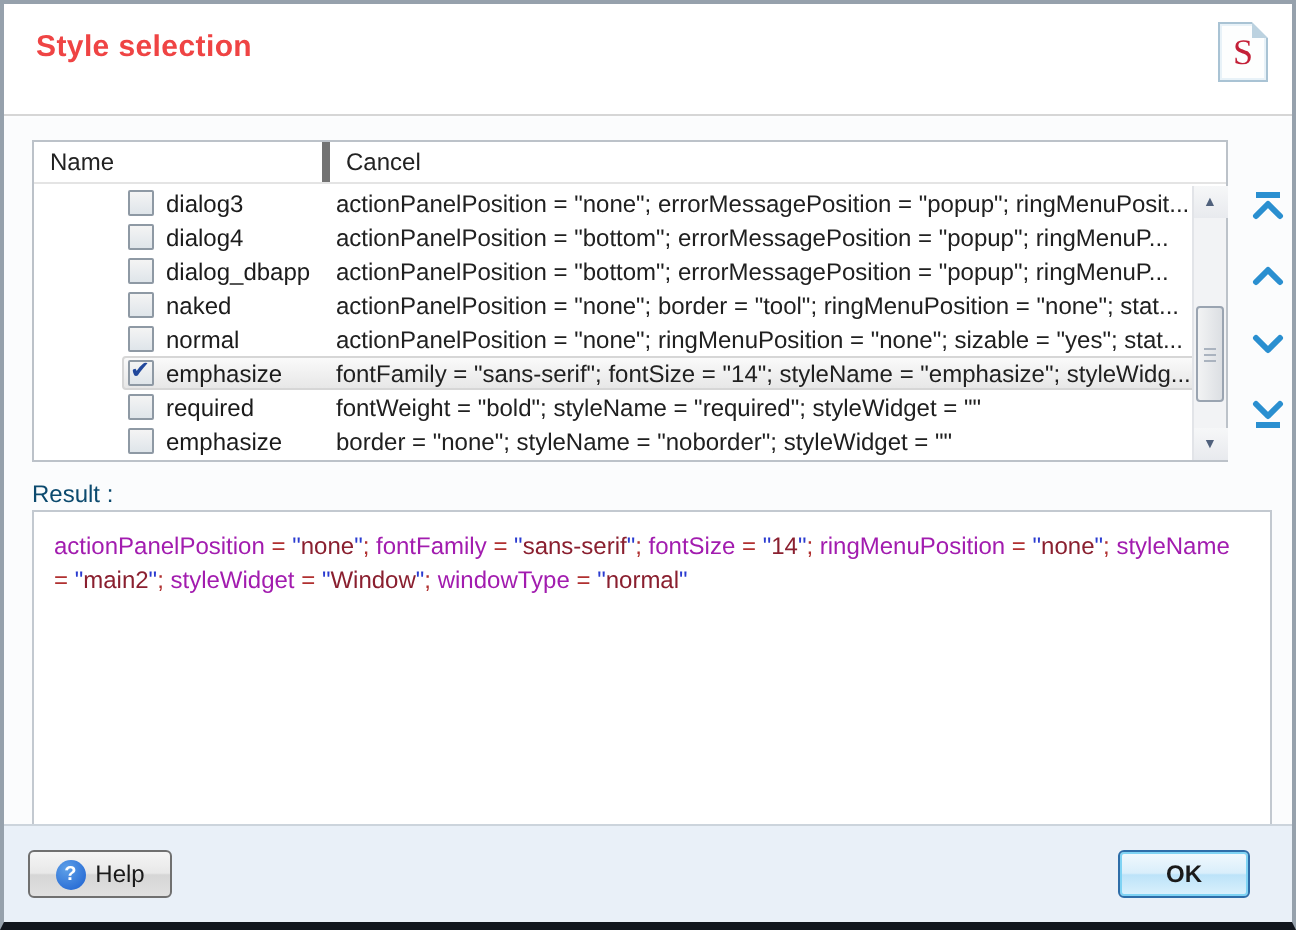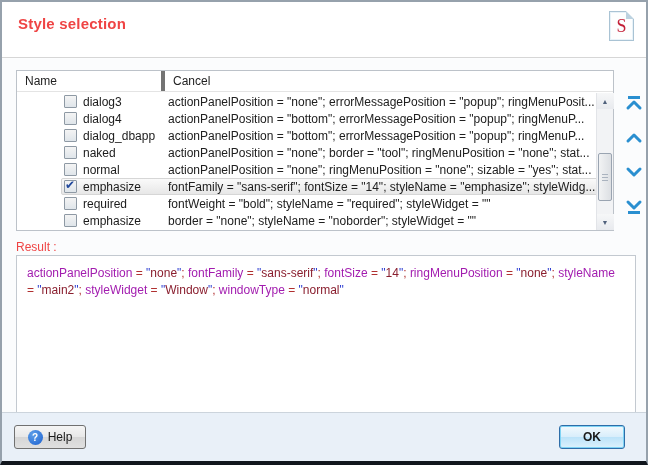--- a/index.html
+++ b/index.html
@@ -98,21 +98,21 @@
 
   
   .side-btns {
     position:absolute; left:620px; top:36px; width:24px; height:120px;
     display:flex; flex-direction:column; justify-content:space-between; align-items:center;
   }
   .mv { width:18px; height:16px; background:transparent; border:none; cursor:pointer; padding:0; }
   .mv svg { display:block; }
 
   
-  .result-label { position:absolute; left:14px; top:181px; font-size:12px; color:#ef4444; }
+  .result-label { position:absolute; left:14px; top:181px; font-size:12px; color:#0c4a6e; }
   .result-box {
     position:absolute; left:14px; top:196px; width:620px; height:158px;
     background:#ffffff; border:1px solid #c3c9d0;
     padding:9px 10px; font-size:12px; line-height:17px;
   }
   .result-box .k { color:#a21caf; }
   .result-box .p { color:#b03030; }
   .result-box .q { color:#2a3bd0; }
   .result-box .v { color:#8a1f2f;text-align:right; }
 

